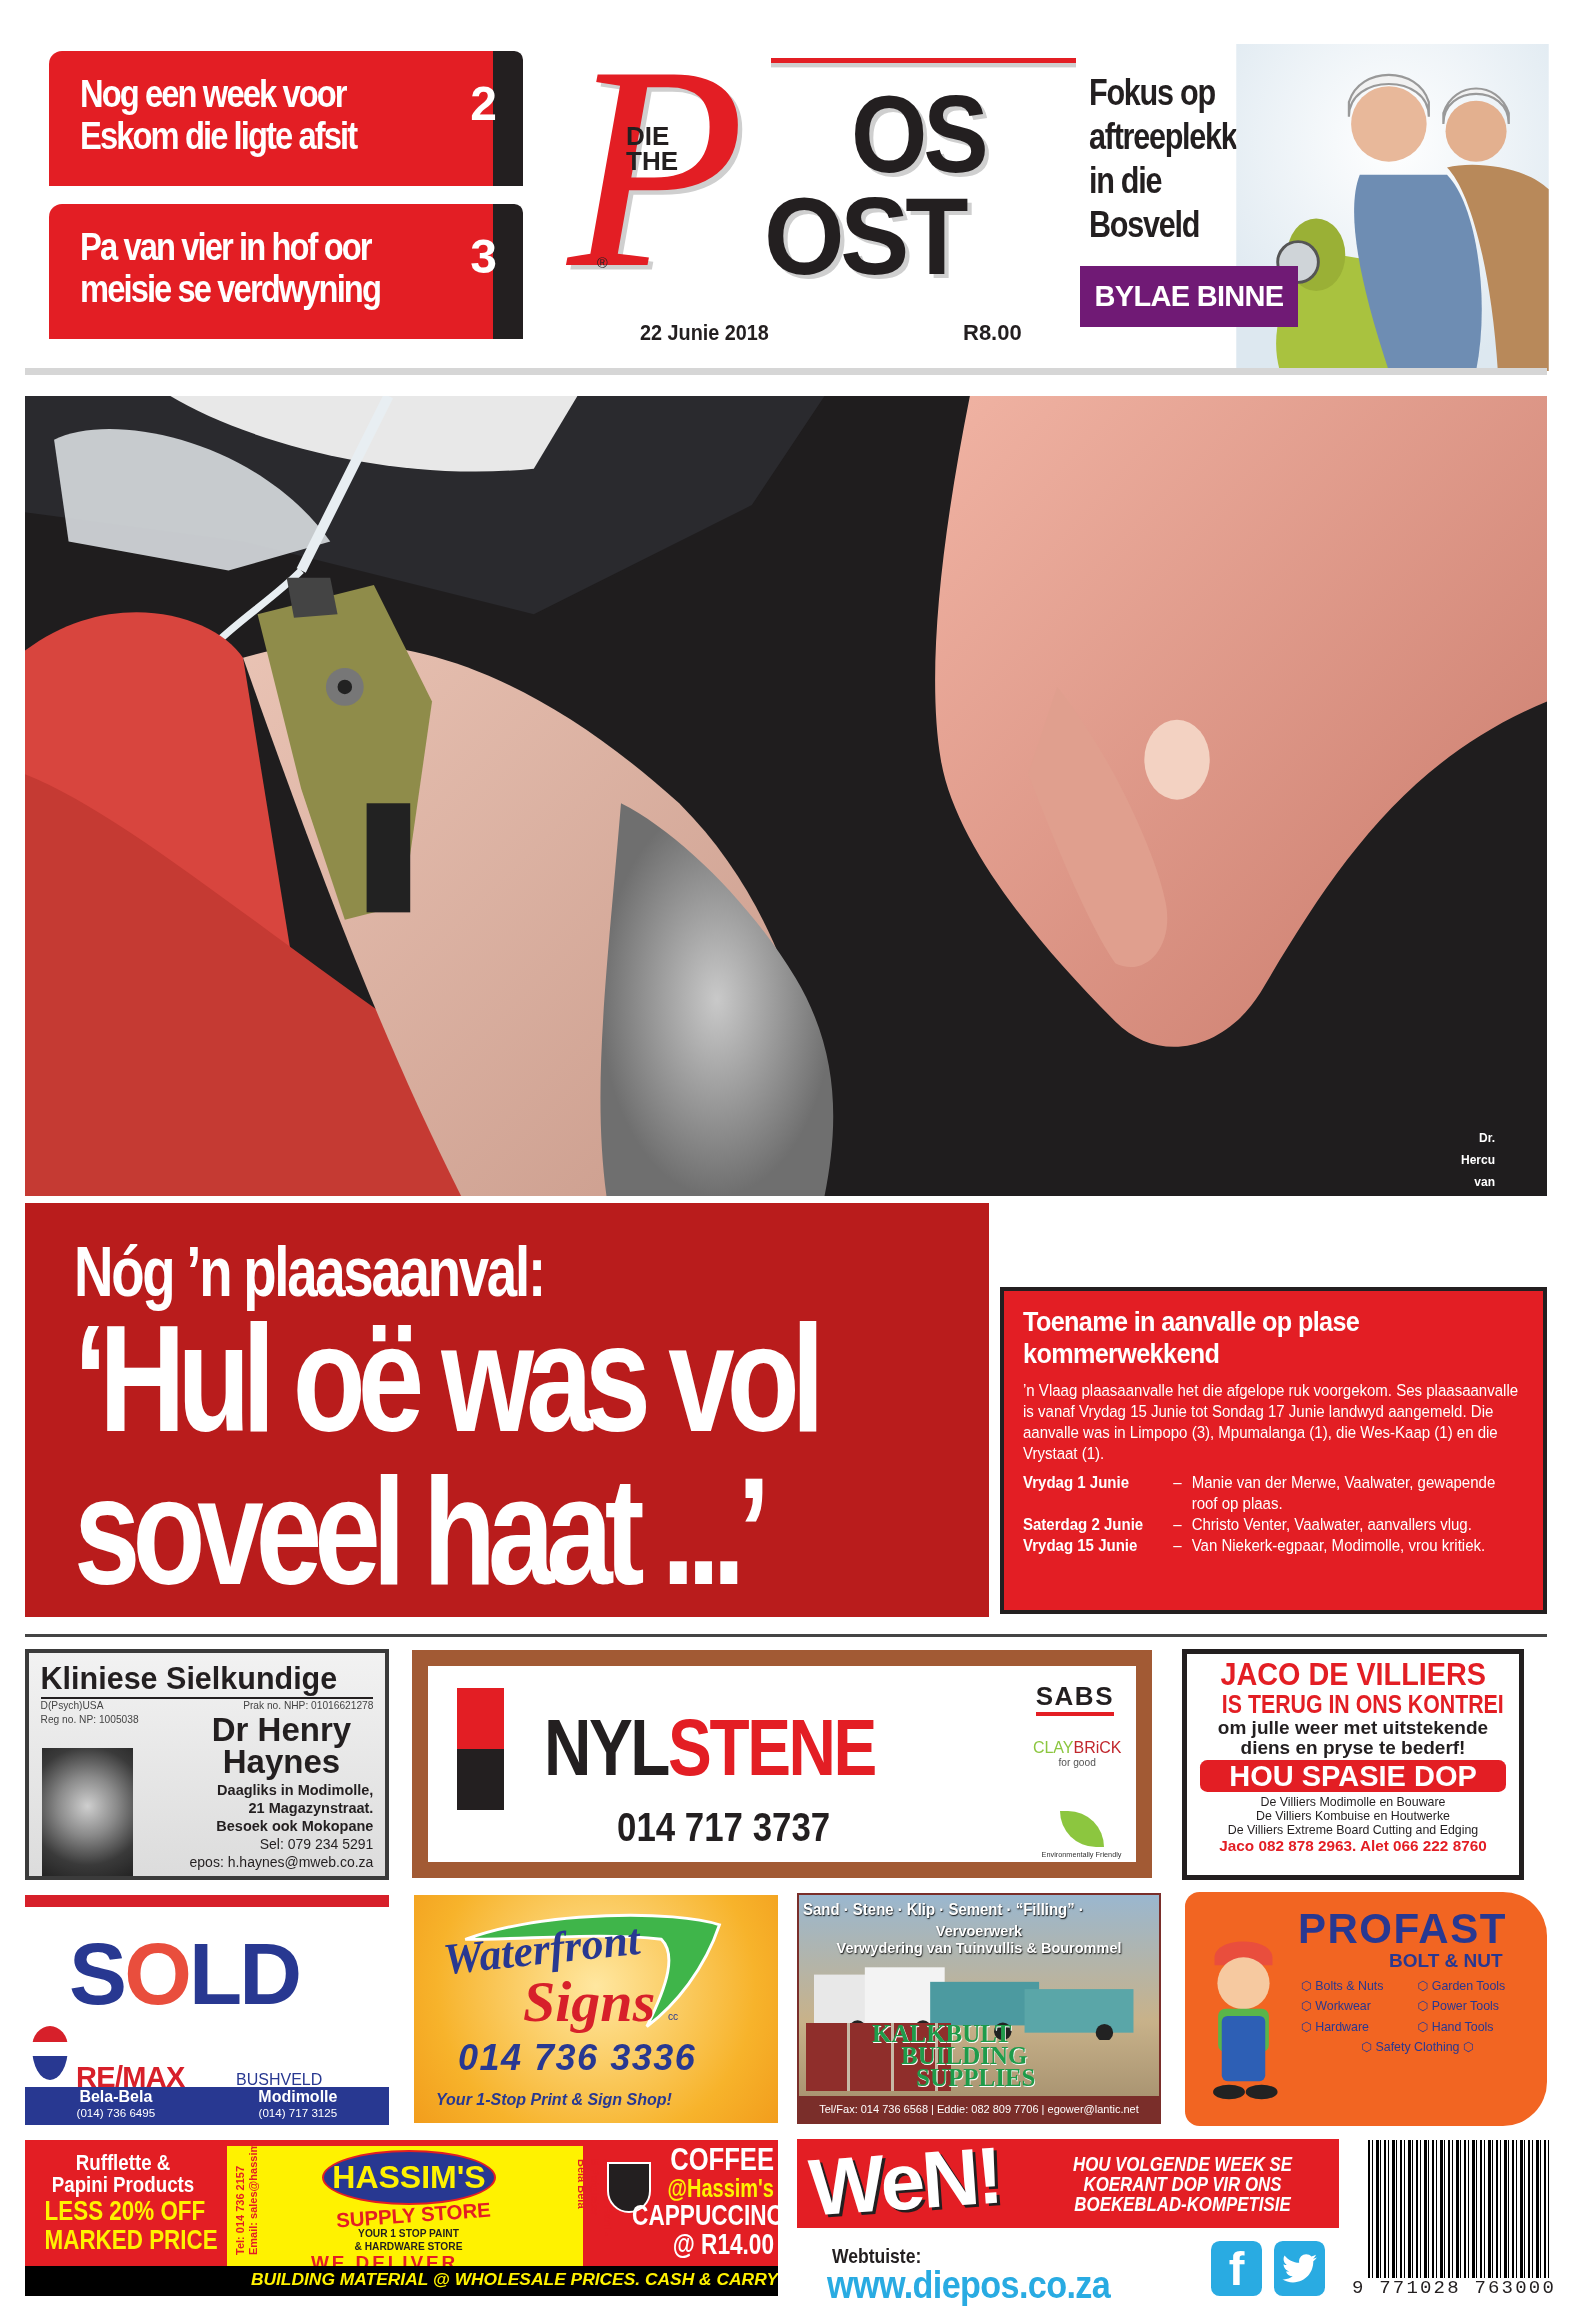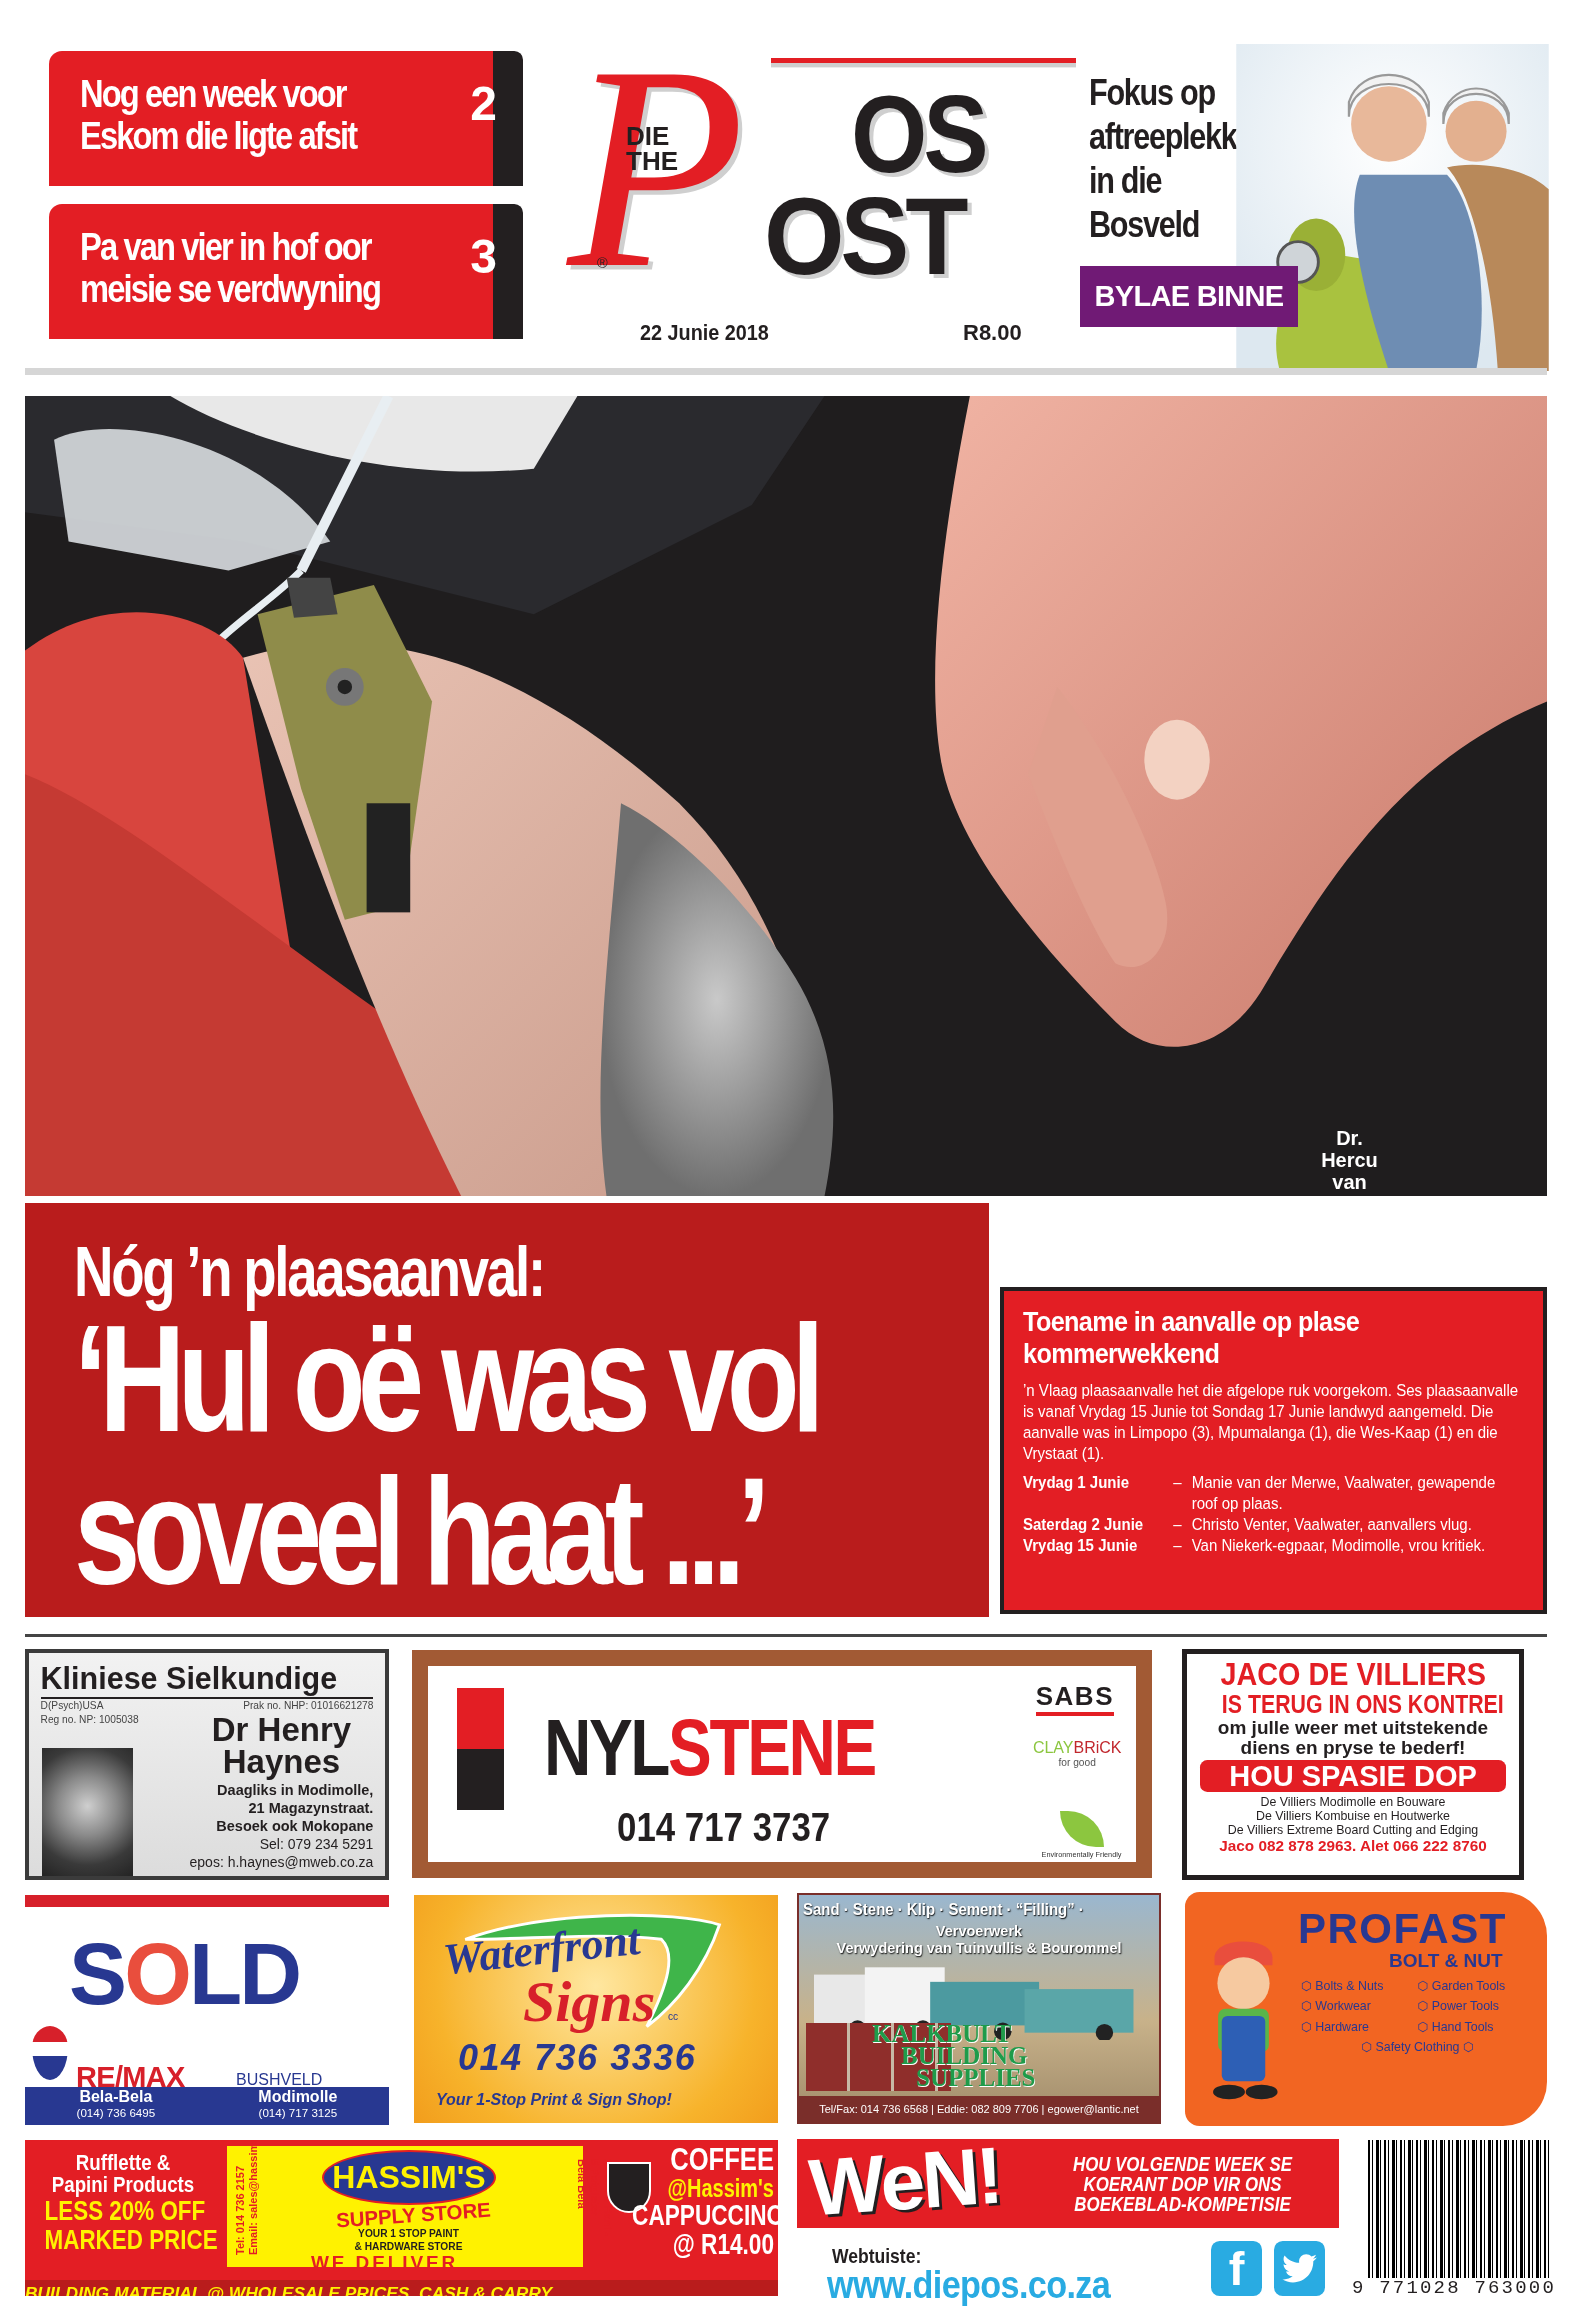--- a/index.html
+++ b/index.html
@@ -28,21 +28,21 @@
 
   
   .fokus { position: absolute; left: 1089px; top: 71px; font-weight: bold; font-size: 36px; line-height: 44px; letter-spacing: -1.5px; transform: scaleX(0.85); transform-origin: left top; }
   .bylae { position: absolute; left: 1080px; top: 266px; width: 218px; height: 61px; background: #701a75; color: #fff; font-weight: bold; font-size: 29px; display: flex; align-items: center; justify-content: center; letter-spacing: -0.7px; }
   .scooter { position: absolute; left: 1236px; top: 44px; width: 313px; height: 327px; overflow: hidden; }
 
   .hr-grey { position: absolute; left: 25px; width: 1522px; height: 7.3px; background: #d6d6d6; }
 
   
   .hero { position: absolute; left: 25px; top: 396px; width: 1522px; height: 800px; overflow: hidden; background: #231f20; }
-  .caption { position: absolute; right: 52px; top: 731px; width: 291px; color: #fff; font-weight: bold; font-size: 20px; line-height: 22px; text-align: center; }
+  .caption { position: absolute; right: 52px; top: 731px; width: 291px; color: #fff; font-weight: bold; font-size: 12px; line-height: 22px; text-align: right; }
 
   
   .headline { position: absolute; left: 25px; top: 1203px; width: 964px; height: 414px; background: #b91c1c; color: #fff; }
   .headline .kicker { position: absolute; left: 49px; top: 29px; font-weight: bold; font-size: 70px; letter-spacing: -2.9px; transform: scaleX(0.78); transform-origin: left top; white-space: nowrap; }
   .headline .main { position: absolute; left: 49px; top: 109px; font-weight: bold; font-size: 153px; line-height: 131px; letter-spacing: -10.2px; transform: scaleX(0.78); transform-origin: left top; white-space: nowrap; }
 
   
   .sidebar { position: absolute; left: 1000px; top: 1287px; width: 547px; height: 327px; background: #e31e24; border: 4.4px solid #231f20; color: #fff; padding: 14.5px 19px; }
   .sidebar h2 { font-size: 28px; line-height: 32px; letter-spacing: -0.7px; transform: scaleX(0.9); transform-origin: left top; width: 110%; }
   .sidebar p { font-size: 16.7px; line-height: 21px; margin-top: 10.2px; transform: scaleX(0.9); transform-origin: left top; width: 110%; }
@@ -132,21 +132,21 @@
   .ad-hassim .vert2 { position: absolute; right: 0; top: 13px; transform: rotate(90deg) translateY(-100%); transform-origin: left top; font-weight: bold; font-size: 11px; color: #e31e24; line-height: 13px; white-space: nowrap; left: 348px; }
   .ad-hassim .oval { position: absolute; left: 95px; top: 4.4px; width: 174px; height: 55px; border-radius: 50%; background: #283891; border: 2.2px solid #e31e24; color: #fff200; font-weight: bold; font-size: 32px; text-align: center; line-height: 51px; }
   .ad-hassim .supply { position: absolute; left: 109px; top: 58px; color: #e31e24; font-weight: bold; font-size: 20.4px; transform: rotate(-4deg); }
   .ad-hassim .your { position: absolute; left: 109px; top: 81px; font-weight: bold; font-size: 10.2px; color: #231f20; text-align: center; width: 145px; line-height: 13px; }
   .ad-hassim .deliver { position: absolute; left: 84px; top: 106px; font-weight: bold; font-size: 19px; color: #e31e24; letter-spacing: 2.9px; }
   .ad-hassim .right { position: absolute; right: 4.4px; top: 4.4px; width: 182px; text-align: right; }
   .ad-hassim .right .c { color: #fff; font-weight: bold; font-size: 32px; line-height: 30.5px; transform: scaleX(0.8); transform-origin: right top; }
   .ad-hassim .right .h { color: #fff200; font-weight: bold; font-size: 25px; line-height: 26px; transform: scaleX(0.8); transform-origin: right top; }
   .ad-hassim .right .cp { color: #fff; font-weight: bold; font-size: 29px; line-height: 29px; transform: scaleX(0.78); transform-origin: right top; white-space: nowrap; }
   .ad-hassim .cup { position: absolute; left: 582px; top: 22px; width: 44px; height: 51px; background: #231f20; border-radius: 0 0 22px 22px; border: 2.2px solid #fff; }
-  .ad-hassim .foot { position: absolute; left: 0; bottom: 0; width: 100%; height: 16px; background: #b91c1c; color: #fff200; font-weight: bold; font-style: italic; font-size: 17.4px; line-height: 26px; text-align: left; white-space: nowrap; }
+  .ad-hassim .foot { position: absolute; left: 0; bottom: 0; width: 100%; height: 30px; background: #000000; color: #fff200; font-weight: bold; font-style: italic; font-size: 17.4px; line-height: 26px; text-align: right; white-space: nowrap; }
 
   .wen { position: absolute; left: 797px; top: 2139px; width: 542px; height: 89px; background: #e31e24; }
   .wen .big { position: absolute; left: 11.6px; top: -1.5px; font-weight: bold; font-size: 80px; color: #fff; letter-spacing: -2.9px; text-shadow: 2.9px 2.9px 0 #231f20; transform: rotate(-4deg); line-height: 87px; }
   .wen .txt { position: absolute; left: 240px; top: 14.5px; width: 291px; color: #fff; font-weight: bold; font-style: italic; font-size: 19.6px; line-height: 20.4px; text-align: center; transform: scaleX(0.86); transform-origin: center top; }
   .web-label { position: absolute; left: 832px; top: 2245px; font-weight: bold; font-size: 20.4px; color: #231f20; transform: scaleX(0.86); transform-origin: left top; }
   .web-url { position: absolute; left: 827px; top: 2264px; font-weight: bold; font-size: 38px; color: #29abe2; letter-spacing: -0.7px; transform: scaleX(0.9); transform-origin: left top; }
   .social { position: absolute; top: 2241px; width: 51px; height: 55px; background: #29abe2; border-radius: 8.7px; color: #fff; font-weight: bold; display: flex; align-items: center; justify-content: center; }
   .social.fb { left: 1211px; font-size: 47px; }
   .social.tw { left: 1274px; font-size: 35px; }
   .barcode { position: absolute; left: 1368px; top: 2140px; width: 182px; height: 138px;

